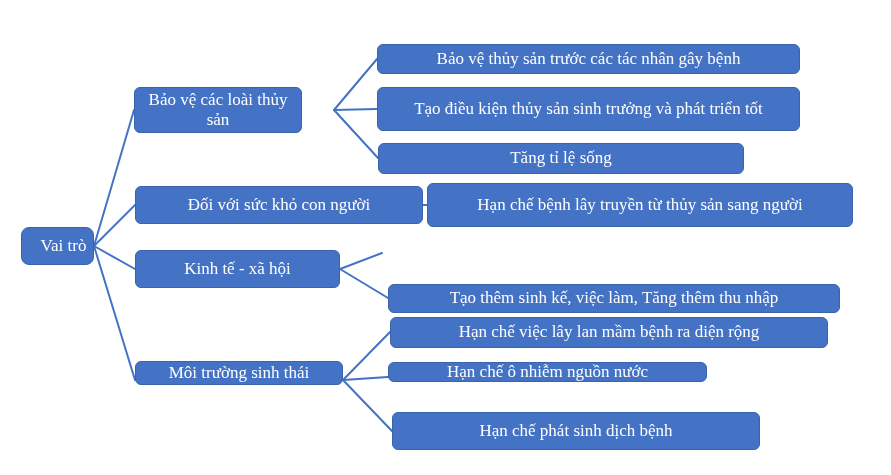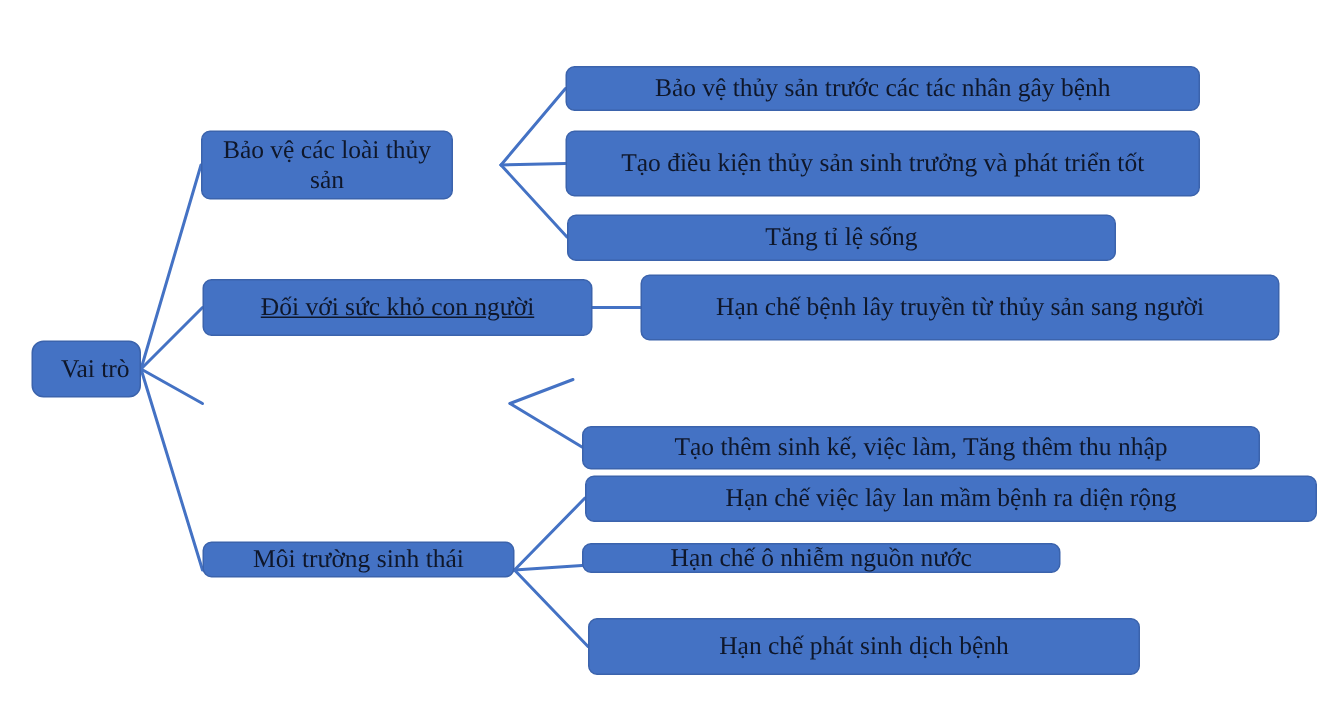--- a/index.html
+++ b/index.html
@@ -20,21 +20,21 @@
     stroke: #4472C4;
     stroke-width: 2;
     stroke-linecap: round;
   }
   .node {
     position: absolute;
     box-sizing: border-box;
     background: #4472C4;
     border: 1px solid #3B63AC;
     border-radius: 6px;
-    color: #0f172a;
+    color: #ffffff;
     display: flex;
     align-items: center;
     justify-content: center;
     text-align: center;
     font-size: 17px;
     line-height: 1.18;
     padding: 1px 6px;
   }
   .node.root { border-radius: 8px; padding-left: 18px; }
 </style>
@@ -62,29 +62,30 @@
   <div class="node root" style="left:21px; top:227px; width:73px; height:38px;">Vai trò</div>
 
   <div class="node" style="left:134px; top:87px; width:168px; height:46px;">Bảo vệ các loài thủy sản</div>
 
   <div class="node" style="left:377px; top:44px; width:423px; height:30px;">Bảo vệ thủy sản trước các tác nhân gây bệnh</div>
 
   <div class="node" style="left:377px; top:87px; width:423px; height:44px;">Tạo điều kiện thủy sản sinh trưởng và phát triển tốt</div>
 
   <div class="node" style="left:378px; top:143px; width:366px; height:31px;">Tăng tỉ lệ sống</div>
 
-  <div class="node" style="left:135px; top:186px; width:260px; height:38px;text-decoration:underline;">Đối với sức khỏ con người</div>
+  <div class="node" style="left:135px; top:186px; width:288px; height:38px;">Đối với sức khỏ con người</div>
 
   <div class="node" style="left:427px; top:183px; width:426px; height:44px;">Hạn chế bệnh lây truyền từ thủy sản sang người</div>
 
+  <div class="node" style="left:135px; top:250px; width:205px; height:38px;">Kinh tế - xã hội</div>
 
 
   <div class="node" style="left:388px; top:284px; width:452px; height:29px;">Tạo thêm sinh kế, việc làm, Tăng thêm thu nhập</div>
 
   <div class="node" style="left:135px; top:361px; width:208px; height:24px;">Môi trường sinh thái</div>
 
-  <div class="node" style="left:390px; top:317px; width:488px; height:31px;">Hạn chế việc lây lan mầm bệnh ra diện rộng</div>
+  <div class="node" style="left:390px; top:317px; width:438px; height:31px;">Hạn chế việc lây lan mầm bệnh ra diện rộng</div>
 
   <div class="node" style="left:388px; top:362px; width:319px; height:20px;">Hạn chế ô nhiễm nguồn nước</div>
 
   <div class="node" style="left:392px; top:412px; width:368px; height:38px;">Hạn chế phát sinh dịch bệnh</div>
 
 </div>
 
 </body></html>

